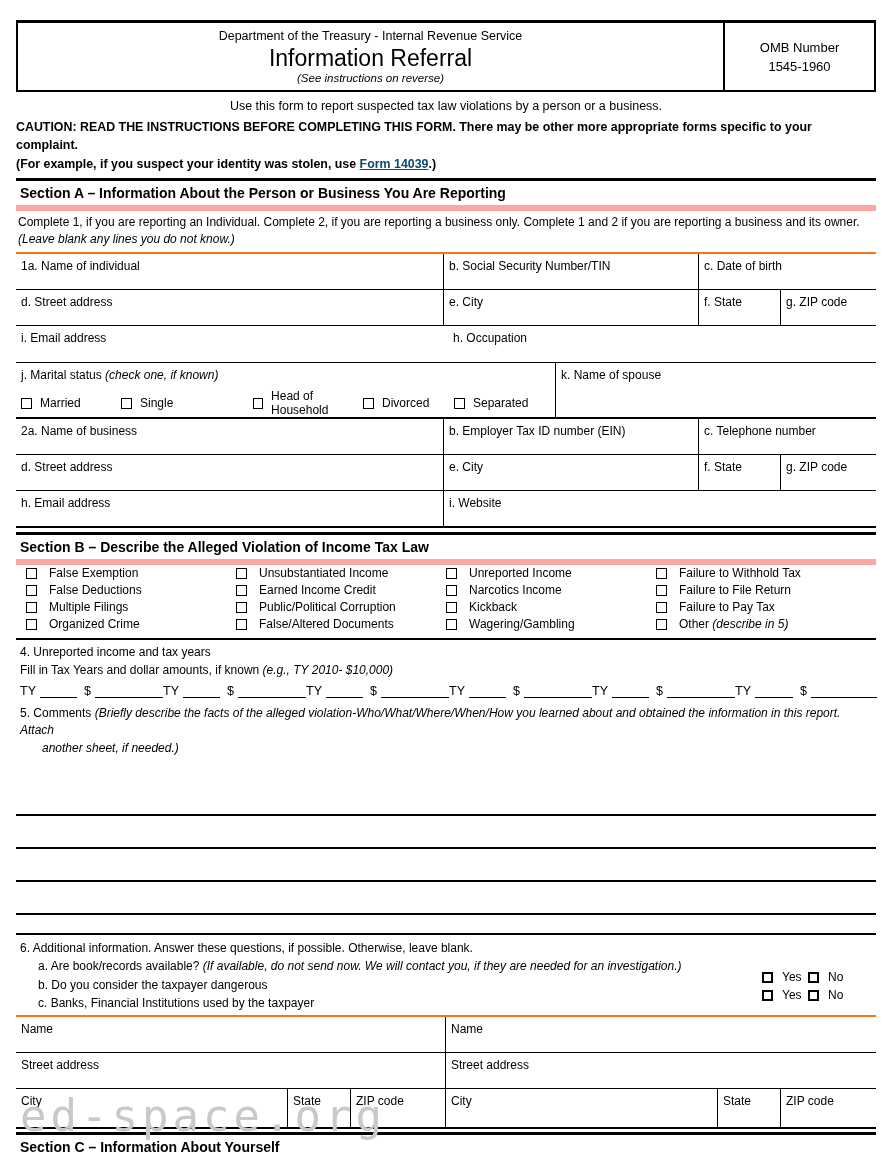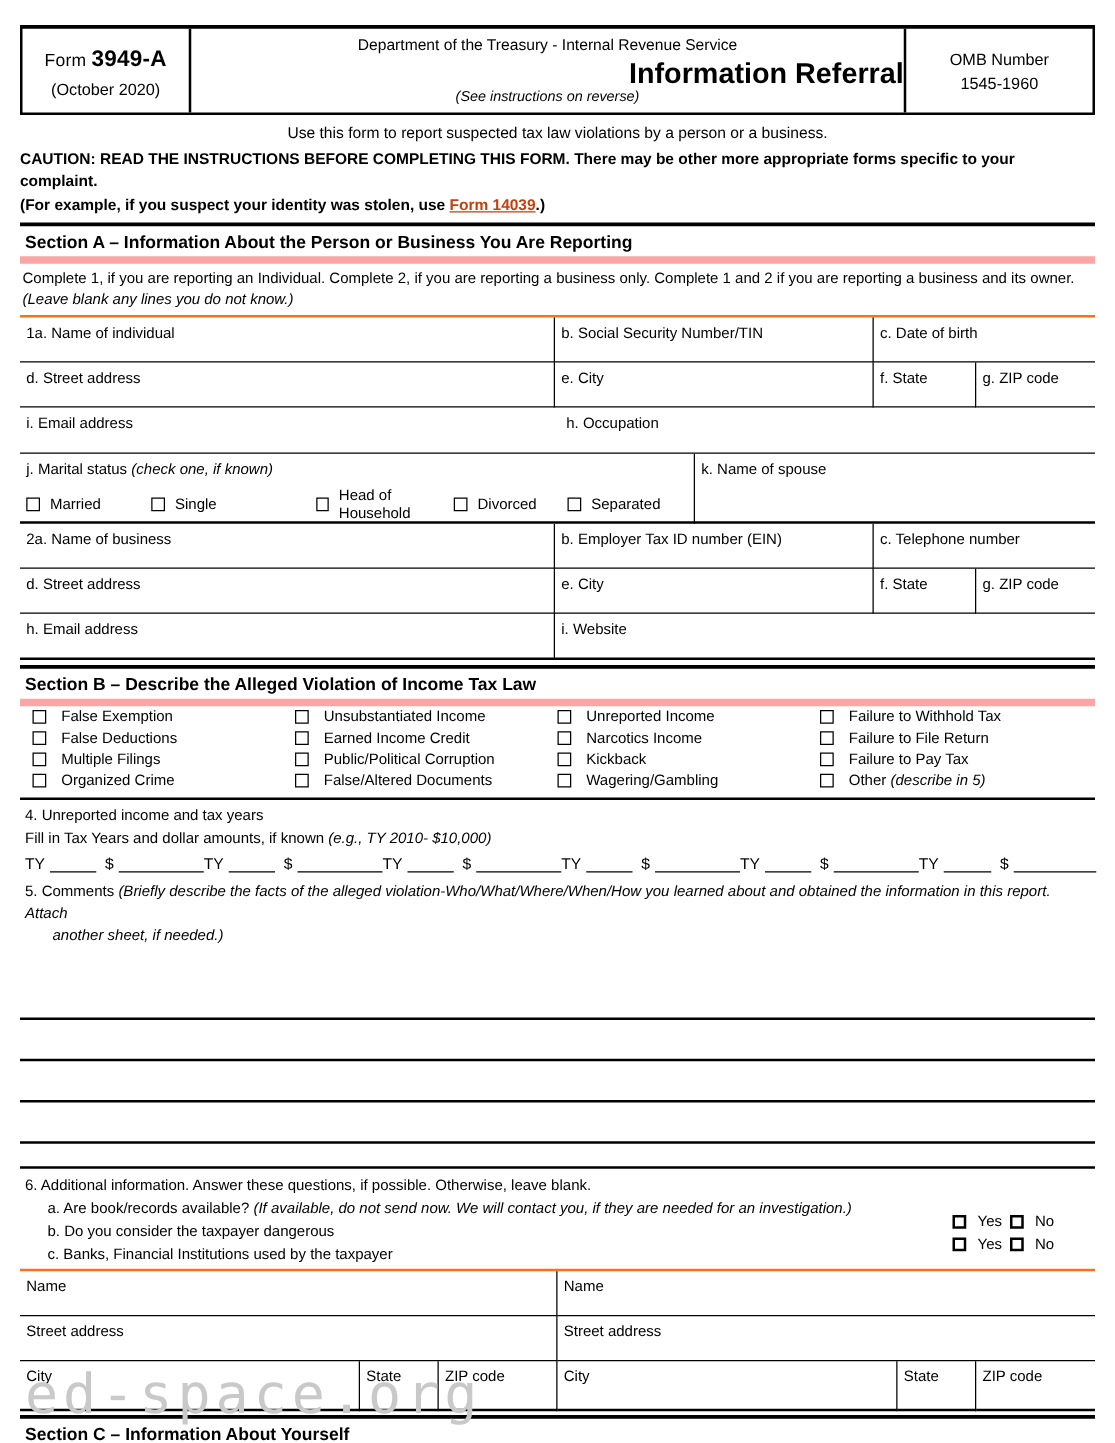--- a/index.html
+++ b/index.html
@@ -49,42 +49,42 @@
   .hdr-left .l1 b{font-size:18px;font-weight:bold;}
   .hdr-left .l2{font-size:13px;margin-top:6px;}
   .hdr-mid{
     flex:1;
     box-sizing:border-box;
     border-right:2px solid #000;
     text-align:center;
     padding-top:6px;
   }
   .hdr-mid .agency{font-size:12.5px;}
-  .hdr-mid .title{font-size:23px;font-weight:bold;line-height:1.15;margin-top:2px;text-align:right;}
+  .hdr-mid .title{font-size:23px;font-weight:normal;line-height:1.15;margin-top:2px;}
   .hdr-mid .sub{font-size:11.5px;font-style:italic;margin-top:1px;}
   .hdr-right{
     width:149px;
     box-sizing:border-box;
     text-align:center;
     font-size:13px;
     padding-top:16px;
     line-height:1.45;
   }
 
   .useline{
     text-align:center;
     font-size:12.5px;
     padding:7px 0 5px 0;
   }
   .caution{
     font-size:12.4px;
     font-weight:bold;
     line-height:1.48;
   }
-  .caution a{color:#c2410c;text-decoration:underline;}
+  .caution a{color:#0c4a6e;text-decoration:underline;}
 
   .sec-head{
     font-size:14px;
     font-weight:bold;
     padding:4px 2px 4px 4px;
     border-top:3px solid #000;
     border-bottom:6px solid #fca5a5;
     margin-top:5px;
   }
   .sec-note{
@@ -189,25 +189,20 @@
 </head>
 <body>
 
 <div id="page">
 
   <div class="watermark">ed-space.org</div>
 
   <div class="sheet">
 
     <div class="hdr">
-      <div class="hdr-left">
-        <div class="l1"><span>Form</span>
-          <b>3949-A</b></div>
-        <div class="l2">(October 2020)</div>
-      </div>
       <div class="hdr-mid">
         <div class="agency">Department of the Treasury - Internal Revenue Service</div>
         <div class="title">Information Referral</div>
         <div class="sub">(See instructions on reverse)</div>
       </div>
       <div class="hdr-right">
         <div>OMB Number</div>
         <div>1545-1960</div>
       </div>
     </div>

